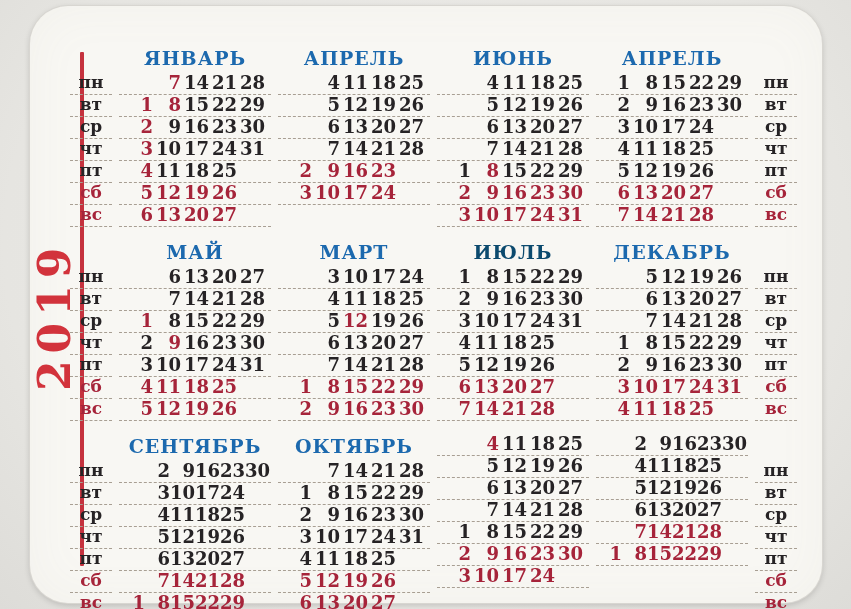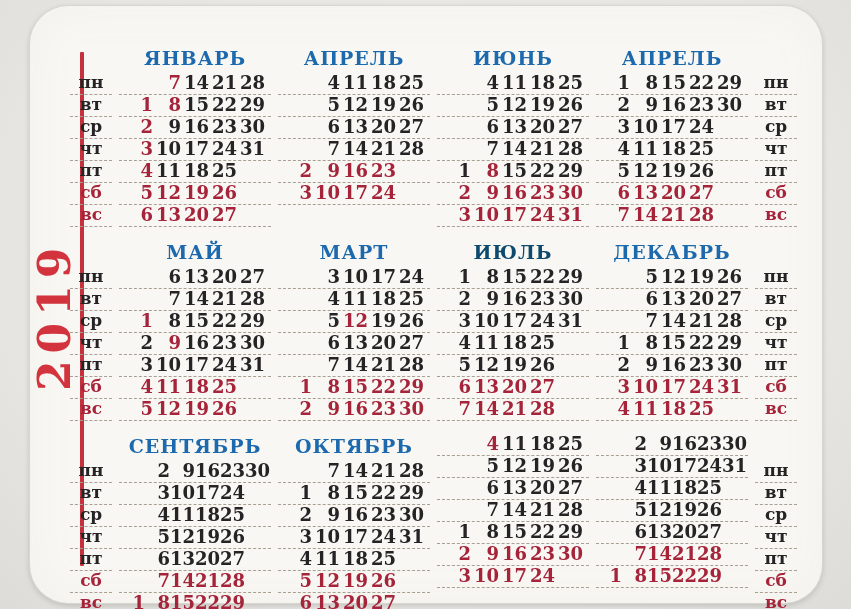--- a/index.html
+++ b/index.html
@@ -209,21 +209,20 @@
           <div class="mrow"><span class="cell" style="color: rgb(38, 35, 37);"></span><span class="cell" style="color: rgb(166, 36, 58);">4</span><span class="cell" style="color: rgb(38, 35, 37);">11</span><span class="cell" style="color: rgb(38, 35, 37);">18</span><span class="cell" style="color: rgb(38, 35, 37);">25</span></div>
           <div class="mrow"><span class="cell" style="color: rgb(38, 35, 37);"></span><span class="cell" style="color: rgb(38, 35, 37);">5</span><span class="cell" style="color: rgb(38, 35, 37);">12</span><span class="cell" style="color: rgb(38, 35, 37);">19</span><span class="cell" style="color: rgb(38, 35, 37);">26</span></div>
           <div class="mrow"><span class="cell" style="color: rgb(38, 35, 37);"></span><span class="cell" style="color: rgb(38, 35, 37);">6</span><span class="cell" style="color: rgb(38, 35, 37);">13</span><span class="cell" style="color: rgb(38, 35, 37);">20</span><span class="cell" style="color: rgb(38, 35, 37);">27</span></div>
           <div class="mrow"><span class="cell" style="color: rgb(38, 35, 37);"></span><span class="cell" style="color: rgb(38, 35, 37);">7</span><span class="cell" style="color: rgb(38, 35, 37);">14</span><span class="cell" style="color: rgb(38, 35, 37);">21</span><span class="cell" style="color: rgb(38, 35, 37);">28</span></div>
           <div class="mrow"><span class="cell" style="color: rgb(38, 35, 37);">1</span><span class="cell" style="color: rgb(38, 35, 37);">8</span><span class="cell" style="color: rgb(38, 35, 37);">15</span><span class="cell" style="color: rgb(38, 35, 37);">22</span><span class="cell" style="color: rgb(38, 35, 37);">29</span></div>
           <div class="mrow"><span class="cell" style="color: rgb(166, 36, 58);">2</span><span class="cell" style="color: rgb(166, 36, 58);">9</span><span class="cell" style="color: rgb(166, 36, 58);">16</span><span class="cell" style="color: rgb(166, 36, 58);">23</span><span class="cell" style="color: rgb(166, 36, 58);">30</span></div>
           <div class="mrow"><span class="cell" style="color: rgb(166, 36, 58);">3</span><span class="cell" style="color: rgb(166, 36, 58);">10</span><span class="cell" style="color: rgb(166, 36, 58);">17</span><span class="cell" style="color: rgb(166, 36, 58);">24</span><span class="cell" style="color: rgb(38, 35, 37);"></span></div>
         </div>
         <div class="month cols6">
           <div class="mrow"><span class="cell" style="color: rgb(38, 35, 37);"></span><span class="cell" style="color: rgb(38, 35, 37);">2</span><span class="cell" style="color: rgb(38, 35, 37);">9</span><span class="cell" style="color: rgb(38, 35, 37);">16</span><span class="cell" style="color: rgb(38, 35, 37);">23</span><span class="cell" style="color: rgb(38, 35, 37);">30</span></div>
-          <div class="mrow"><span class="cell" style="color: rgb(38, 35, 37);"></span><span class="cell" style="color: rgb(38, 35, 37);">3</span><span class="cell" style="color: rgb(38, 35, 37);">10</span><span class="cell" style="color: rgb(38, 35, 37);">17</span><span class="cell" style="color: rgb(38, 35, 37);">24</span><span class="cell" style="color: rgb(38, 35, 37);">31</span></div>
           <div class="mrow"><span class="cell" style="color: rgb(38, 35, 37);"></span><span class="cell" style="color: rgb(38, 35, 37);">4</span><span class="cell" style="color: rgb(38, 35, 37);">11</span><span class="cell" style="color: rgb(38, 35, 37);">18</span><span class="cell" style="color: rgb(38, 35, 37);">25</span><span class="cell" style="color: rgb(38, 35, 37);"></span></div>
           <div class="mrow"><span class="cell" style="color: rgb(38, 35, 37);"></span><span class="cell" style="color: rgb(38, 35, 37);">5</span><span class="cell" style="color: rgb(38, 35, 37);">12</span><span class="cell" style="color: rgb(38, 35, 37);">19</span><span class="cell" style="color: rgb(38, 35, 37);">26</span><span class="cell" style="color: rgb(38, 35, 37);"></span></div>
           <div class="mrow"><span class="cell" style="color: rgb(38, 35, 37);"></span><span class="cell" style="color: rgb(38, 35, 37);">6</span><span class="cell" style="color: rgb(38, 35, 37);">13</span><span class="cell" style="color: rgb(38, 35, 37);">20</span><span class="cell" style="color: rgb(38, 35, 37);">27</span><span class="cell" style="color: rgb(38, 35, 37);"></span></div>
           <div class="mrow"><span class="cell" style="color: rgb(38, 35, 37);"></span><span class="cell" style="color: rgb(166, 36, 58);">7</span><span class="cell" style="color: rgb(166, 36, 58);">14</span><span class="cell" style="color: rgb(166, 36, 58);">21</span><span class="cell" style="color: rgb(166, 36, 58);">28</span><span class="cell" style="color: rgb(38, 35, 37);"></span></div>
           <div class="mrow"><span class="cell" style="color: rgb(166, 36, 58);">1</span><span class="cell" style="color: rgb(166, 36, 58);">8</span><span class="cell" style="color: rgb(166, 36, 58);">15</span><span class="cell" style="color: rgb(166, 36, 58);">22</span><span class="cell" style="color: rgb(166, 36, 58);">29</span><span class="cell" style="color: rgb(38, 35, 37);"></span></div>
         </div>
         <div class="labels">
           <div class="wd" style="color: rgb(38, 35, 37);">пн</div>
           <div class="wd" style="color: rgb(38, 35, 37);">вт</div>
           <div class="wd" style="color: rgb(38, 35, 37);">ср</div>

